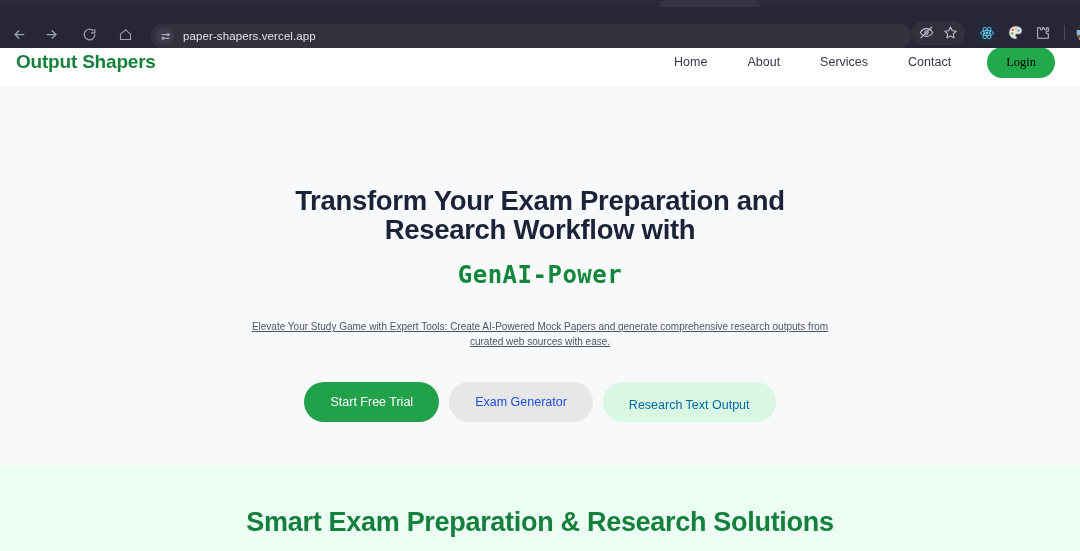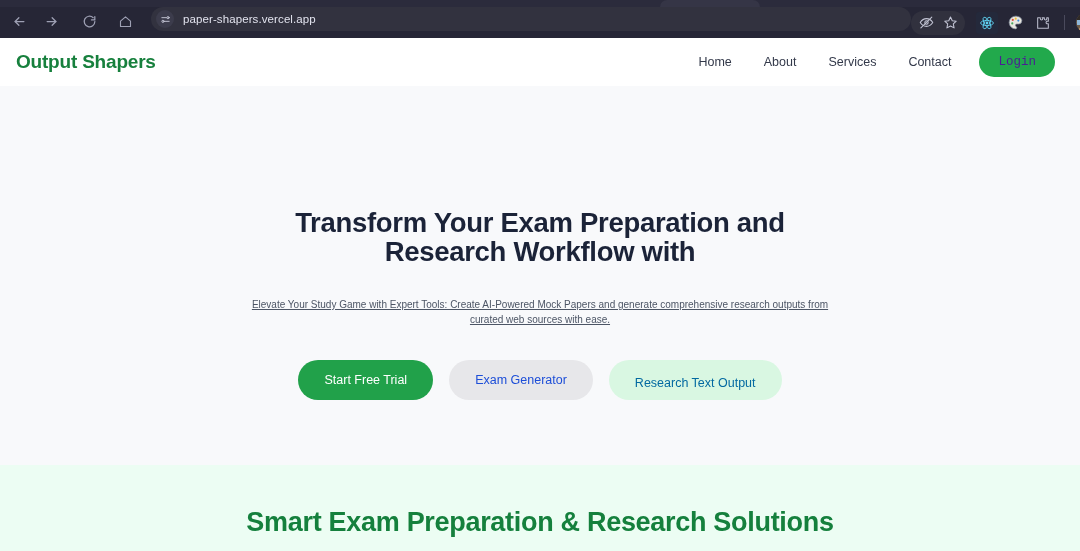--- a/index.html
+++ b/index.html
@@ -22,24 +22,24 @@
     width: 1080px; height: 7px;
     background: #2b2b3c;
   }
   #tab-strip-sliver .tab-shape {
     position: absolute; top: 0; left: 660px;
     width: 100px; height: 7px;
     background: #353546;
     border-radius: 7px 7px 0 0;
   }
   #toolbar {
-    position: absolute; top: 7px; left: 0;
+    position: absolute; top: 17px; left: 0;
     width: 1080px; height: 31px;
     background: #262636;
-    display: flex; align-items: flex-start;
+    display: flex; align-items: flex-end;
   }
   .nav-btn {
     width: 28px; height: 28px;
     display: flex; align-items: center; justify-content: center;
     color: #9ea0b4;
     border-radius: 50%;
     flex: none;
   }
   #back-button { margin-left: 5px; }
   #forward-button { margin-left: 4px; }
@@ -133,38 +133,38 @@
   }
   #brand-logo {
     font-size: 19px;
     font-weight: bold;
     color: #17803d;
     letter-spacing: -.2px;
   }
   #main-nav {
     margin-left: auto;
     display: flex; align-items: center;
-    gap: 0;
+    gap: 8px;
   }
   .nav-link {
     font-size: 12.5px;
     color: #33394a;
     padding: 6px 16px;
     text-decoration: none;
     white-space: nowrap;
   }
   #login-button {
     margin-left: 12px; margin-right: 9px;
     background: #22a94c;
-    color: #4c1d95;
+    color: #000000;
     font-size: 12.5px;
     padding: 8px 19px;
     border: none;
     border-radius: 20px;
-    font-family: Liberation Mono, monospace;
+    font-family: Liberation Serif, serif;
     cursor: pointer;
   }
 
   
   #hero {
     width: 1080px;
     height: 379px;
     background: #f8f9fb;
     display: flex; flex-direction: column; align-items: center;
     padding-top: 58px;
@@ -192,21 +192,21 @@
     width: 590px;
     text-align: center;
     font-size: 10px;
     line-height: 1.5;
     color: #4c5565;
     text-decoration: underline;
   }
   #hero-actions {
     margin-top: 33px;
     display: flex; align-items: center;
-    gap: 16px;
+    gap: 10px;
   }
   .hero-btn {
     border: none;
     border-radius: 22px;
     height: 40px;
     font-size: 12.5px;
     font-family: "Liberation Sans", sans-serif;
     cursor: pointer;
     white-space: nowrap;
   }
@@ -353,20 +353,21 @@
     <a class="nav-link" href="#">Home</a>
     <a class="nav-link" href="#">About</a>
     <a class="nav-link" href="#">Services</a>
     <a class="nav-link" href="#">Contact</a>
     <button id="login-button">Login</button>
   </nav>
 </div>
 
 <section id="hero">
   <h1 id="hero-headline">Transform Your Exam Preparation and Research Workflow with</h1>
+  <div id="hero-accent">GenAI-Power</div>
   <p id="hero-subtitle">Elevate Your Study Game with Expert Tools: Create AI-Powered Mock Papers and generate comprehensive research outputs from curated web sources with ease.</p>
 
   <div id="hero-actions">
     <button class="hero-btn" id="start-free-trial-button">Start Free Trial</button>
     <button class="hero-btn" id="exam-generator-button">Exam Generator</button>
     <button class="hero-btn" id="research-text-output-button">Research Text Output</button>
   </div>
 </section>
 
 <section id="solutions-section">

